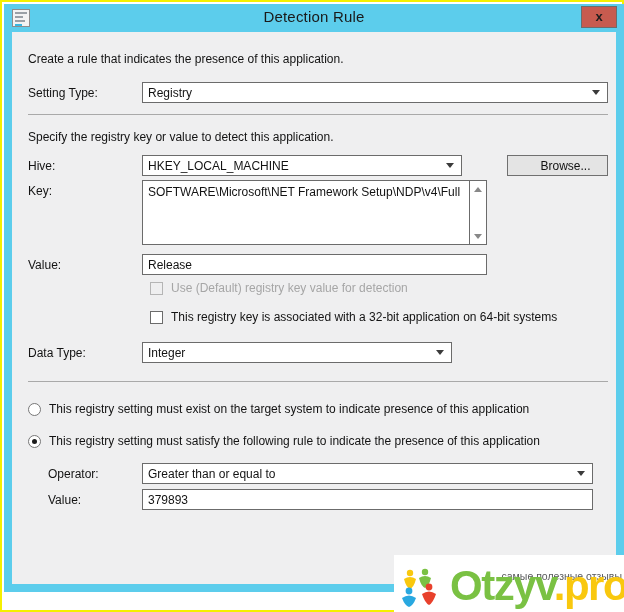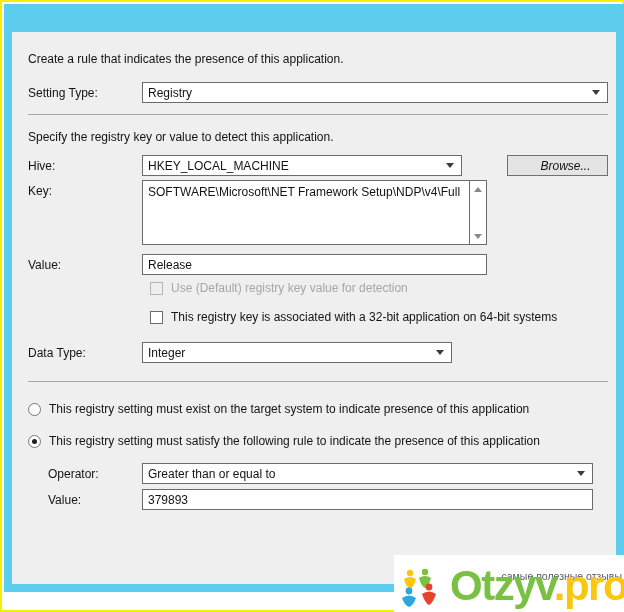--- a/index.html
+++ b/index.html
@@ -208,21 +208,21 @@
     box-sizing: border-box;
     background: #e4e4e4;
     border: 1px solid #707070;
     font-size: 12px;
     color: #131313;
     text-align: center;
     cursor: pointer;
   }
   #browse-button .txt {
     position: absolute;
-    left: 16px; right: 0; top: 3px; font-style: italic;
+    left: 16px; right: 0; top: 3px;
   }
 
   
   .checkrow {
     position: absolute;
     font-size: 12px;
     white-space: nowrap;
   }
   .checkrow .box {
     position: absolute;
@@ -311,20 +311,30 @@
     height: 40px;
   }
 </style>
 </head>
 <body>
 
 <div id="app-frame">
 
   <div id="window">
 
+    <div id="titlebar">
+      <div id="title-icon">
+        <div class="ln w1"></div>
+        <div class="ln w2"></div>
+        <div class="ln w3"></div>
+        <div class="ln blue"></div>
+      </div>
+      <div id="window-title">Detection Rule</div>
+      <div id="close-button">x</div>
+    </div>
 
     <div id="dialog-body">
 
       <div class="intro-text" style="left:16px; top:20px;">Create a rule that indicates the presence of this application.</div>
 
       <div class="field-label" style="left:16px; top:54px;">Setting Type:</div>
       <div class="combo" style="left:130px; top:50px; width:466px;">
         <span class="txt">Registry</span>
         <span class="arrow"></span>
       </div>

